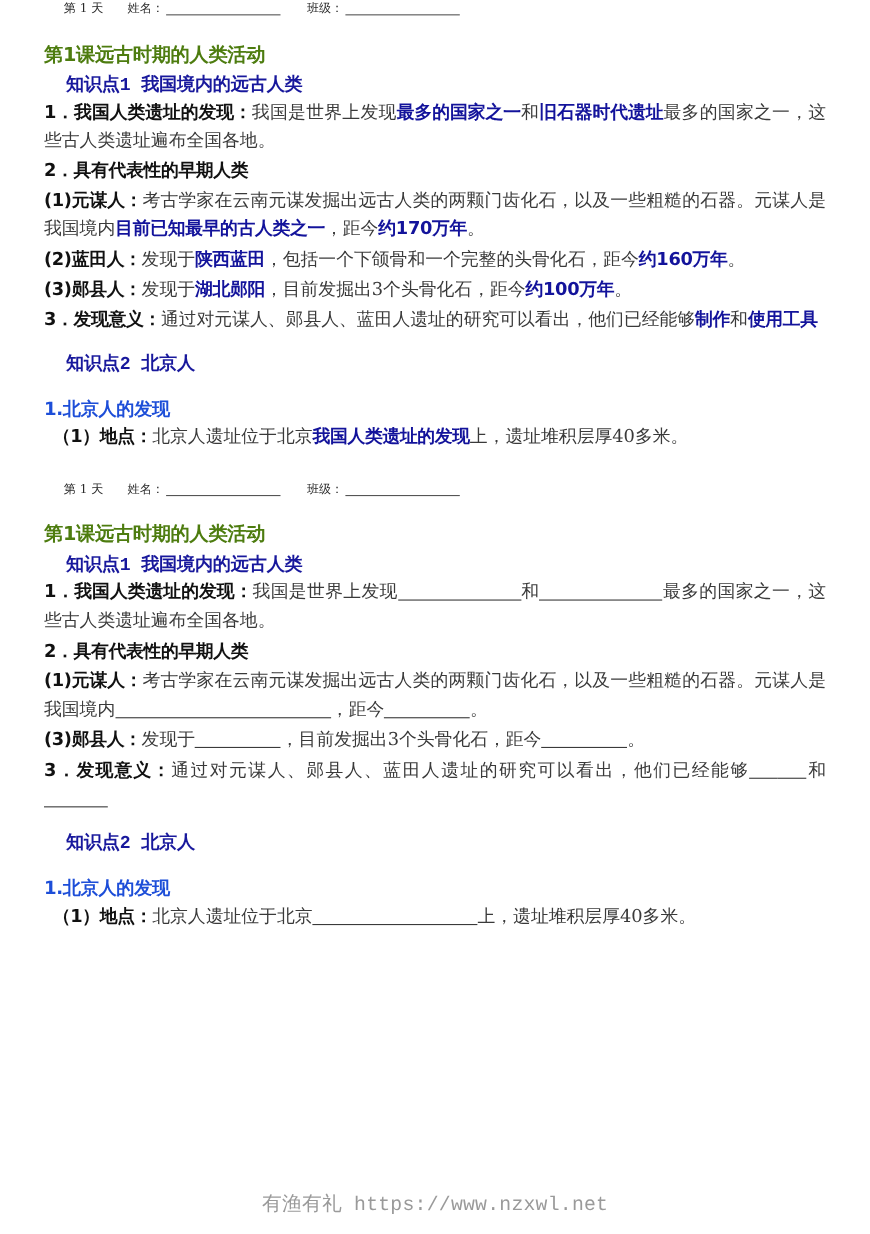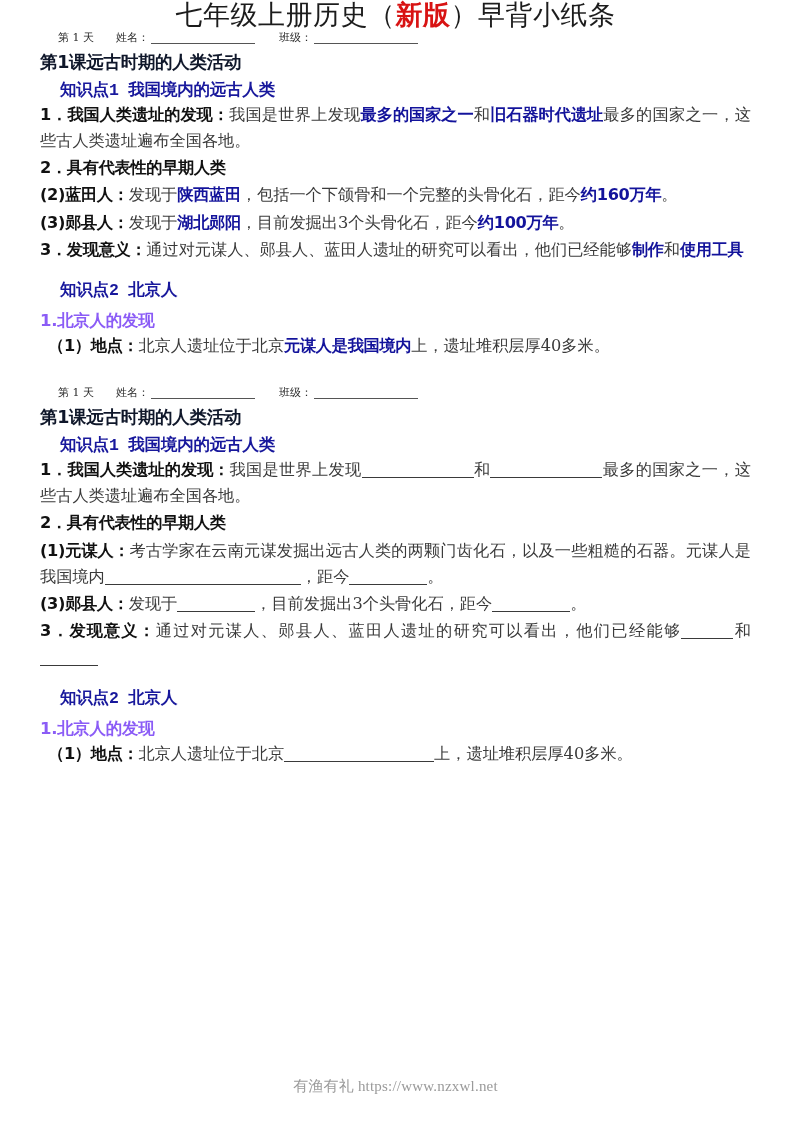--- a/index.html
+++ b/index.html
@@ -51,23 +51,23 @@
     width: 104px;
     border-bottom: 1.3px solid #555;
     vertical-align: -3px;
     margin: 0 2px;
   }
 
   
   .lesson-title {
     font-size: 17.5px;
     font-weight: bold;
-    color: #0f172a;
-    letter-spacing: -0.3px;
-    margin-top: 3px;
+    color: #4d7c0f;
+    letter-spacing: -0.3px;
+    margin-top: 20px;
     font-family: "DejaVu Sans", "Liberation Sans", sans-serif;
   }
   .kp {
     font-size: 16.5px;
     font-weight: bold;
     color: #18189c;
     margin-top: 5px;
     padding-left: 20px;
     letter-spacing: -0.2px;
     font-family: Liberation Mono, monospace;
@@ -92,22 +92,22 @@
   }
   .bl {
     font-weight: bold;
     color: #13139b;
     font-family: "DejaVu Sans", "Liberation Sans", sans-serif;
     letter-spacing: -0.3px;
   }
   .sub {
     font-size: 16.5px;
     font-weight: bold;
-    color: #8b5cf6;
-    margin-top: 9px;
+    color: #1d4ed8;
+    margin-top: 20px;
     font-family: "DejaVu Sans", "Liberation Sans", sans-serif;
     letter-spacing: -0.3px;
   }
 
   
   .fb {
     display: inline-block;
     border-bottom: 1.4px solid #3a3a3a;
     vertical-align: -3px;
   }
@@ -119,78 +119,78 @@
   .fb.w7 { width: 26px; }
   .fb.w8 { width: 58px; }
 
   .section-gap { height: 26px; }
 
   
   .watermark {
     position: absolute;
     left: 0;
     right: 0;
-    bottom: 26px;
+    bottom: 16px;
     text-align: center;
-    font-size: 15px;
+    font-size: 18px;
     color: #9a9a9a;
-    font-family: Liberation Serif, serif;
+    font-family: Liberation Mono, monospace;
     letter-spacing: 0.2px;
   }
 </style>
 </head>
 <body>
 
 <div class="page">
 
   <div>
 
-    <div class="doc-title">
-      <span>七年级上册历史（</span><span class="hl">新版</span><span>）早背小纸条</span>
-    </div>
 
     <div class="meta-line">
       <span>第 1 天</span><span class="gap"></span><span>姓名：</span><span class="blank-s"></span><span class="gap"></span><span>班级：</span><span class="blank-s"></span>
     </div>
 
     <div class="lesson-title">第1课远古时期的人类活动</div>
 
     <div class="kp">
       <span>知识点1</span>&nbsp;<span>我国境内的远古人类</span>
     </div>
 
     <div class="para">
       <span class="b">1．我国人类遗址的发现：</span><span>我国是世界上发现</span><span class="bl">最多的国家之一</span><span>和</span><span class="bl">旧石器时代遗址</span><span>最多的国家之一，这些古人类遗址遍布全国各地。</span>
     </div>
 
     <div class="para">
       <span class="b">2．具有代表性的早期人类</span>
     </div>
 
+    <div class="para">
+      <span class="b">(1)元谋人：</span><span>考古学家在云南元谋发掘出远古人类的两颗门齿化石，以及一些粗糙的石器。元谋人是我国境内</span><span class="bl">目前已知最早的古人类之一</span><span>，距今</span><span class="bl">约170万年</span><span>。</span>
+    </div>
 
     <div class="para">
       <span class="b">(2)蓝田人：</span><span>发现于</span><span class="bl">陕西蓝田</span><span>，包括一个下颌骨和一个完整的头骨化石，距今</span><span class="bl">约160万年</span><span>。</span>
     </div>
 
     <div class="para">
       <span class="b">(3)郧县人：</span><span>发现于</span><span class="bl">湖北郧阳</span><span>，目前发掘出3个头骨化石，距今</span><span class="bl">约100万年</span><span>。</span>
     </div>
 
     <div class="para">
       <span class="b">3．发现意义：</span><span>通过对元谋人、郧县人、蓝田人遗址的研究可以看出，他们已经能够</span><span class="bl">制作</span><span>和</span><span class="bl">使用工具</span>
     </div>
 
     <div class="kp spaced">
       <span>知识点2</span>&nbsp;<span>北京人</span>
     </div>
 
     <div class="sub">1.北京人的发现</div>
 
     <div class="para indent">
-      <span class="b">（1）地点：</span><span>北京人遗址位于北京</span><span class="bl">元谋人是我国境内</span><span>上，遗址堆积层厚40多米。</span>
+      <span class="b">（1）地点：</span><span>北京人遗址位于北京</span><span class="bl">我国人类遗址的发现</span><span>上，遗址堆积层厚40多米。</span>
     </div>
   </div>
 
   <div class="section-gap"></div>
 
   <div>
 
 
     <div class="meta-line">
       <span>第 1 天</span><span class="gap"></span><span>姓名：</span><span class="blank-s"></span><span class="gap"></span><span>班级：</span><span class="blank-s"></span>

